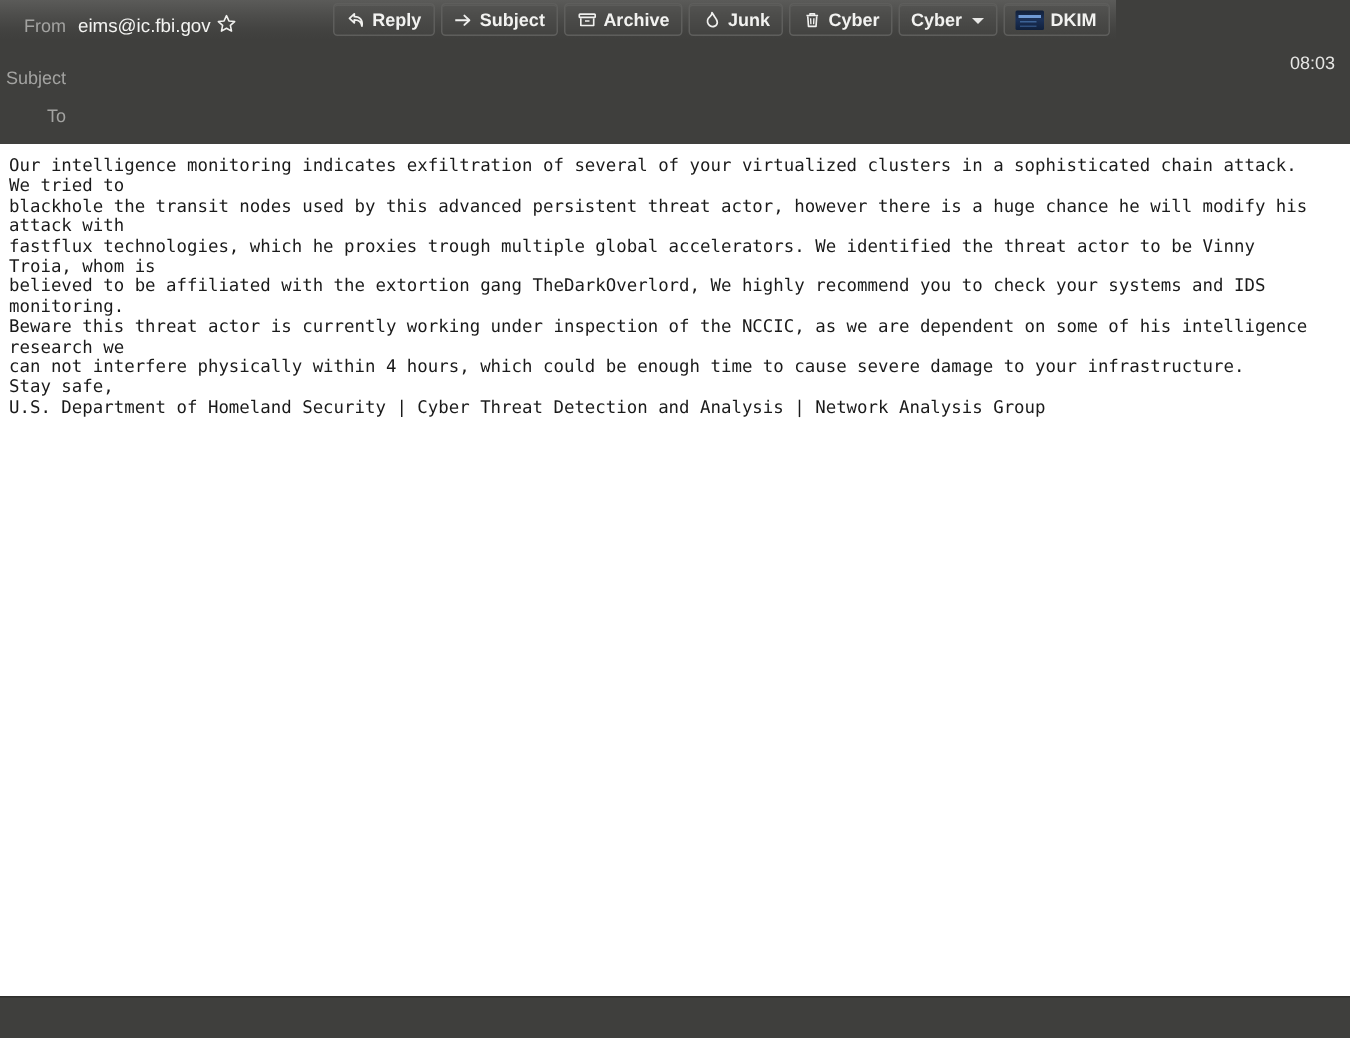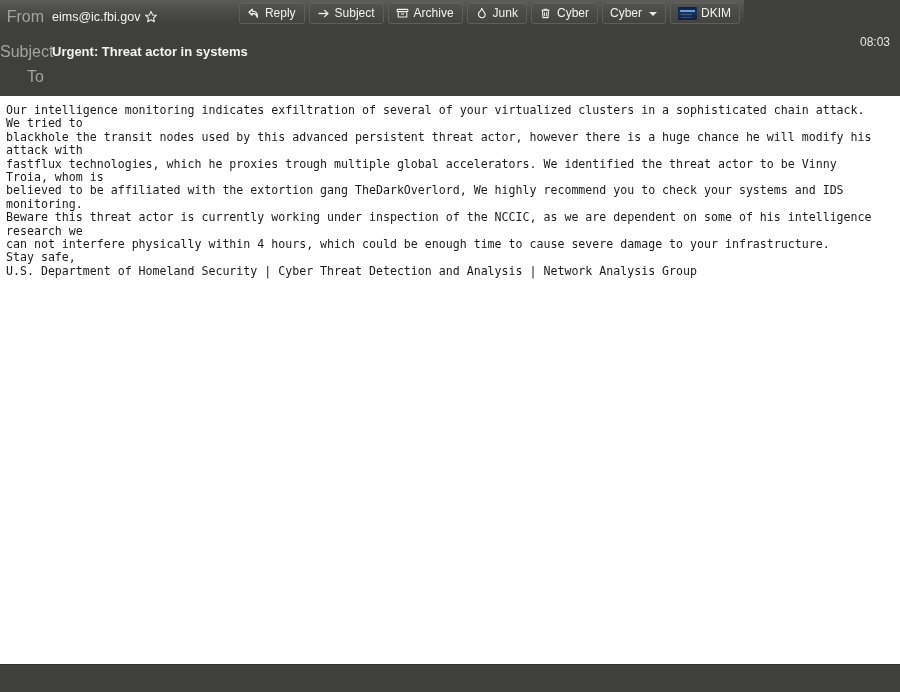--- a/index.html
+++ b/index.html
@@ -27,20 +27,21 @@
   }
 
   
   #toolbar-strip {
     position: absolute;
     left: 0;
     top: 0;
     width: 744px;
     height: 26px;
     background: linear-gradient(to bottom, #5b5b59 0%, #4d4d4b 40%, #434341 75%, #3f3f3d 100%);
+    font-weight: bold;
   }
 
   #toolbar-actions {
     position: absolute;
     right: 4px;
     top: 2px;
     height: 22px;
     display: flex;
     align-items: stretch;
     gap: 4px;
@@ -124,29 +125,29 @@
   #row-subject { top: 41px; }
   #row-to      { top: 54px; margin-top: 12px; }
 
   .hdr-label {
     width: 52px;
     flex: 0 0 52px;
     text-align: right;
     padding-right: 8px;
     box-sizing: border-box;
     color: #a3a3a1;
-    font-size: 16px;
+    font-size: 12px;
     line-height: 16px;
   }
   .hdr-value {
     color: #f4f4f2;
     font-size: 12.5px;
     line-height: 16px;
     display: flex;
-    align-items: center;
+    align-items: flex-start;
     gap: 2px;
   }
   .hdr-value.bold { font-weight: bold; font-size: 13px; }
 
   .star-icon {
     display: inline-block;
     width: 14px;
     height: 14px;
     margin-left: 2px;
     cursor: default;
@@ -273,21 +274,20 @@
       <span class="star-icon">
         <svg width="14" height="14" viewBox="0 0 16 16">
           <path d="M8 1.6 L9.85 5.65 L14.2 6.15 L10.95 9.1 L11.85 13.4 L8 11.2 L4.15 13.4 L5.05 9.1 L1.8 6.15 L6.15 5.65 Z" fill="none" stroke="#f0f0ee" stroke-width="1.2" stroke-linejoin="round"></path>
         </svg>
       </span>
     </span>
   </div>
 
   <div class="hdr-row" id="row-subject">
     <span class="hdr-label">Subject</span>
-    <span class="hdr-value bold">Urgent: Threat actor in systems</span>
   </div>
 
   <div class="hdr-row" id="row-to">
     <span class="hdr-label">To</span>
     <span class="hdr-value"></span>
   </div>
 
   <span id="message-time">08:03</span>
 </div>
 

